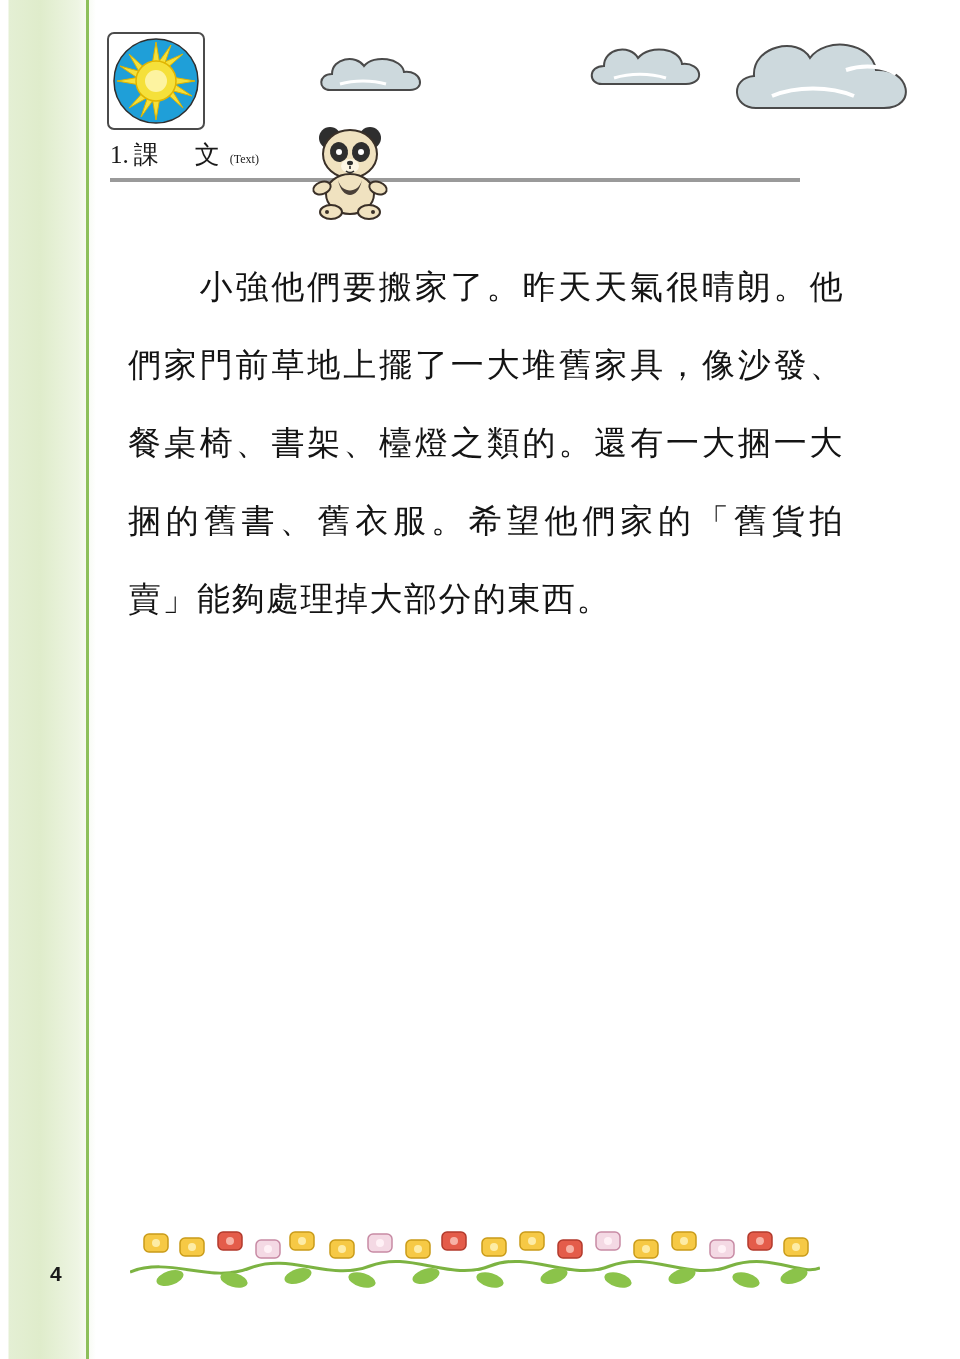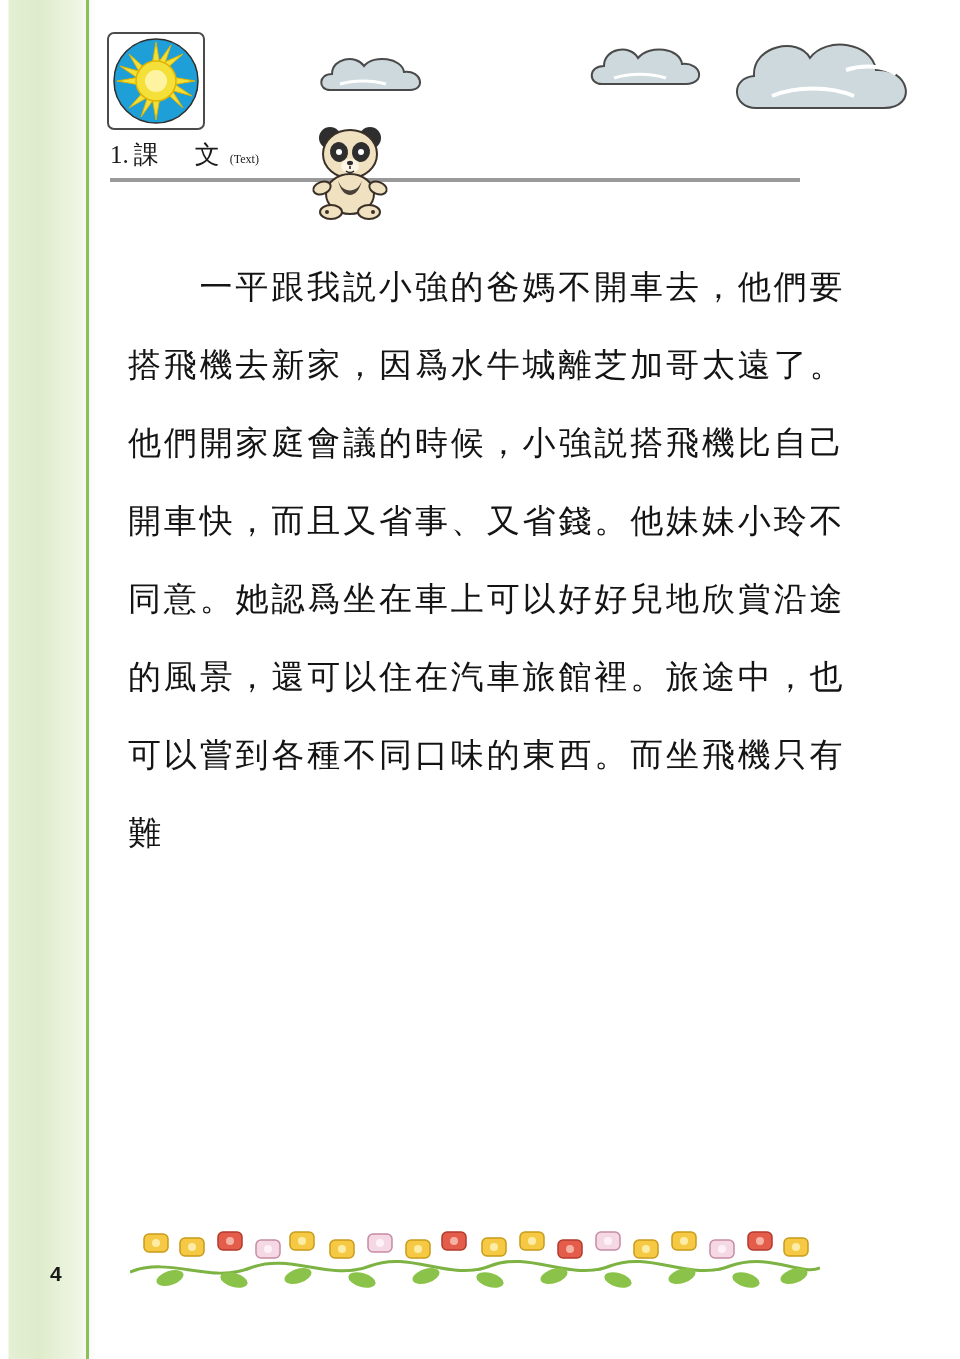--- a/index.html
+++ b/index.html
@@ -233,21 +233,21 @@
       <ellipse cx="78" cy="66" rx="9" ry="6" fill="#f0e2c0" stroke="#3a3028" stroke-width="2" transform="rotate(20 78 66)"></ellipse>
 
       <ellipse cx="31" cy="90" rx="11" ry="7" fill="#f0e2c0" stroke="#3a3028" stroke-width="2"></ellipse>
       <ellipse cx="69" cy="90" rx="11" ry="7" fill="#f0e2c0" stroke="#3a3028" stroke-width="2"></ellipse>
       <circle cx="27" cy="90" r="2" fill="#3a3028"></circle>
       <circle cx="73" cy="90" r="2" fill="#3a3028"></circle>
     </svg>
   </div>
 
   <div class="body-text">
-    <p class="para"><span class="indent"></span><span>一平跟我説小強的爸媽不開車去，他們要搭飛機去新家，因爲水牛城離芝加哥太遠了。他們開家庭會議的時候，小強説搭飛機比自己開車快，而且又省事、又省錢。他妹妹小玲不同意。她認爲坐在車上可以好好兒地欣賞沿途的風景，還可以住在汽車旅館裡。旅途中，也可以嘗到各種不同口味的東西。而坐飛機只有難</span></p>
+    <p class="para"><span class="indent"></span><span>小強他們要搬家了。昨天天氣很晴朗。他們家門前草地上擺了一大堆舊家具，像沙發、餐桌椅、書架、檯燈之類的。還有一大捆一大捆的舊書、舊衣服。希望他們家的「舊貨拍賣」能夠處理掉大部分的東西。</span></p>
   </div>
 
   <div class="footer-deco">
     <svg viewBox="0 0 690 62" width="690" height="62">
       <g>
         <path d="M0 44 C40 28 80 56 120 40 C160 24 200 54 240 38 C280 22 320 54 360 38 C400 22 440 54 480 38 C520 22 560 54 600 38 C640 24 670 48 690 40" fill="none" stroke="#7cb342" stroke-width="3"></path>
         <g fill="#8bc34a">
           <ellipse cx="40" cy="50" rx="14" ry="7" transform="rotate(-18 40 50)"></ellipse>
           <ellipse cx="104" cy="52" rx="14" ry="7" transform="rotate(16 104 52)"></ellipse>
           <ellipse cx="168" cy="48" rx="14" ry="7" transform="rotate(-18 168 48)"></ellipse>

